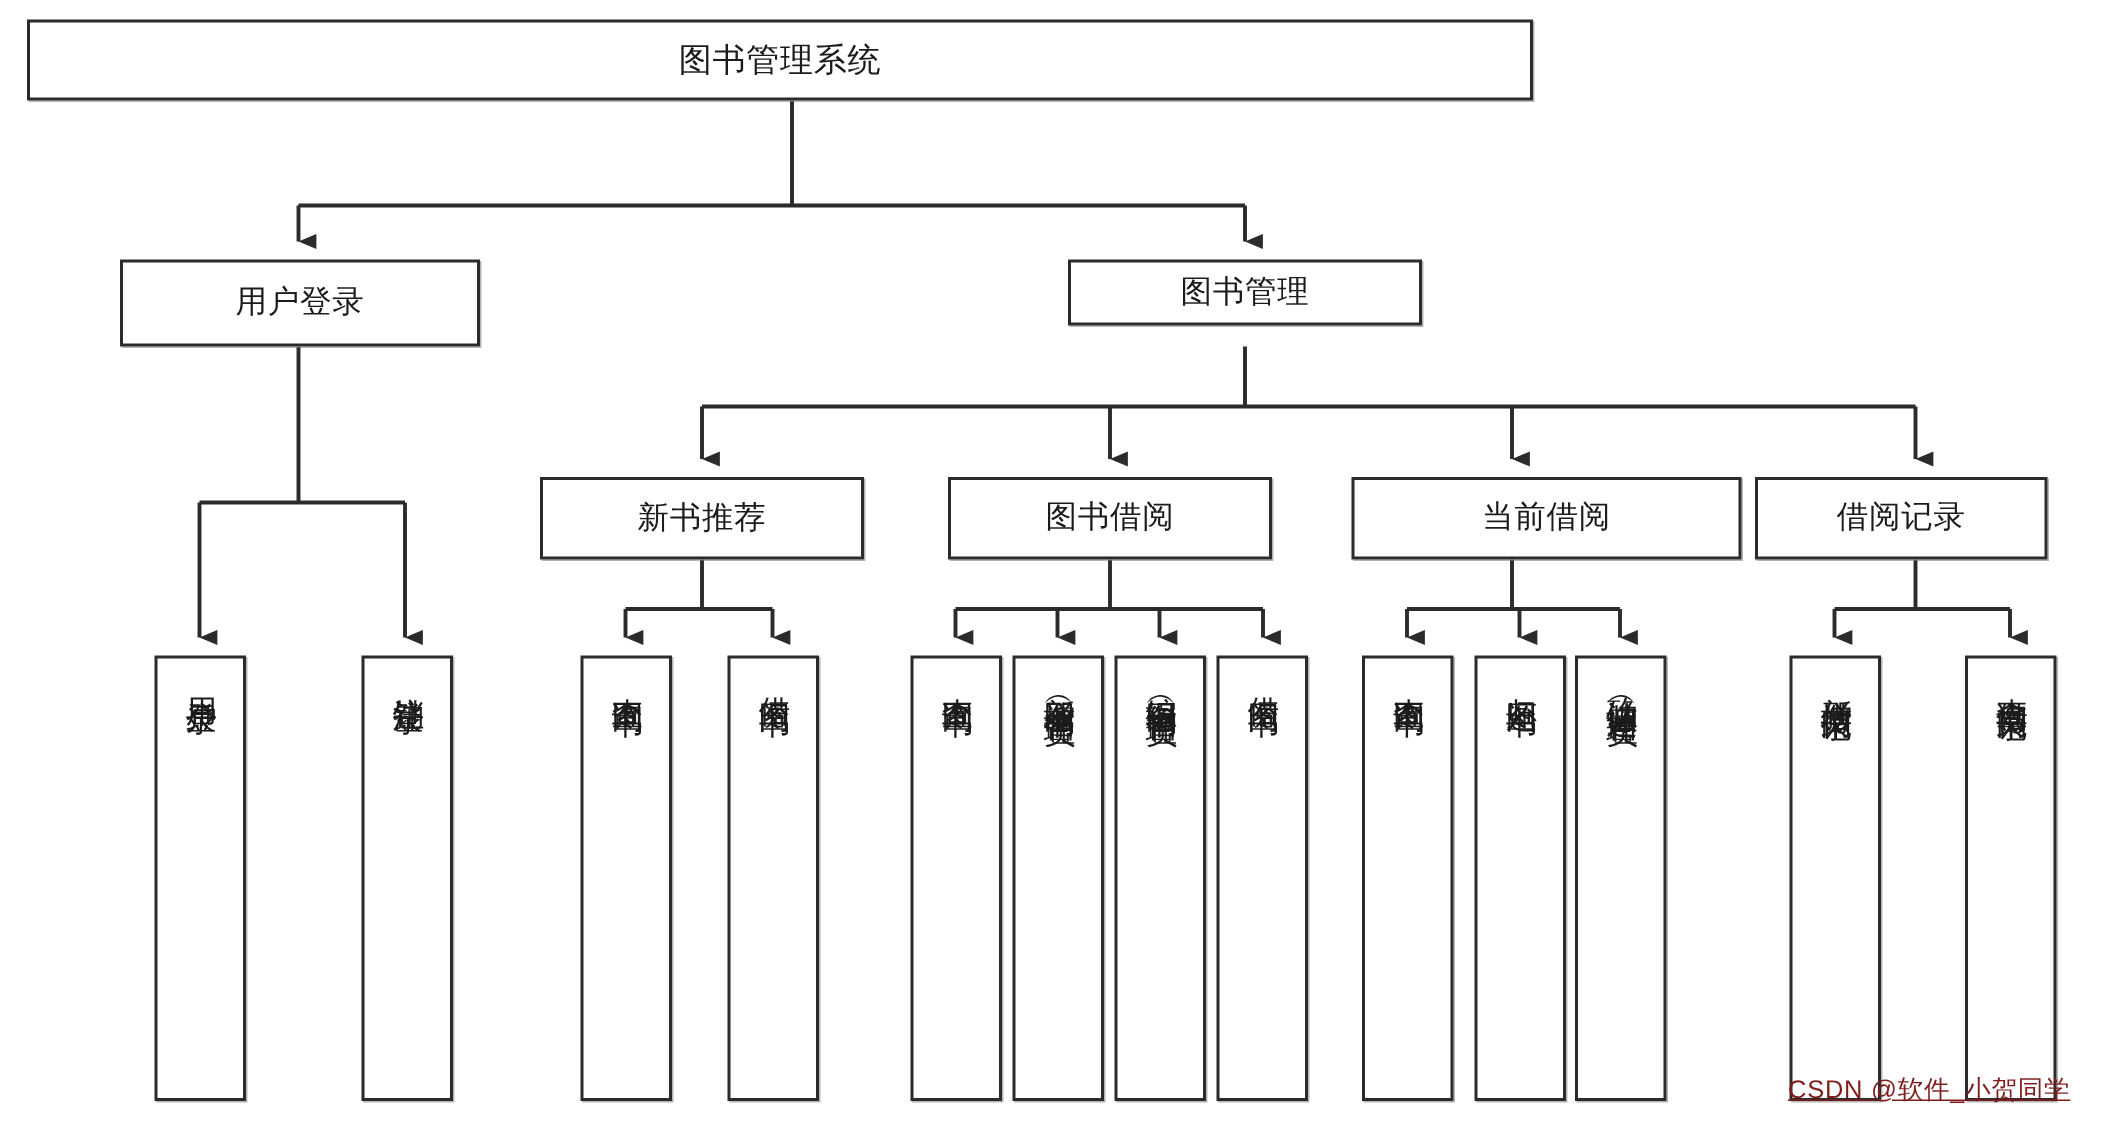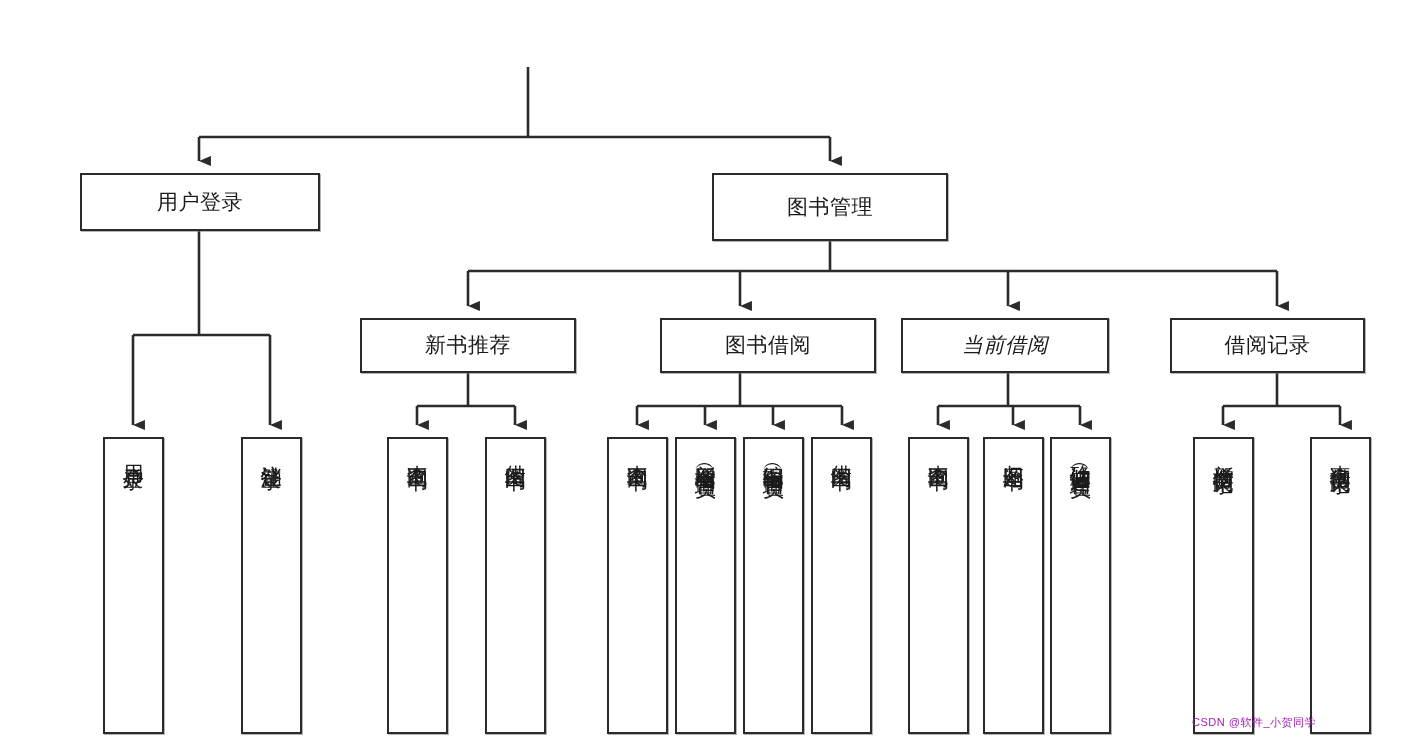--- a/index.html
+++ b/index.html
@@ -54,25 +54,26 @@
     writing-mode: vertical-rl;
     text-orientation: upright;
     font-size: 21px;
     line-height: 1.32;
     letter-spacing: 2px;
     white-space: normal;
     max-height: 284px;
   }
   .watermark {
     position: absolute;
-    font-size: 11px;
-    color: #a21caf;
+    font-size: 17px;
+    color: #7f1d1d;
     letter-spacing: 0.5px;
     white-space: nowrap;
     user-select: none;
+    text-decoration: underline;
   }
 </style>
 </head>
 <body>
 
 <div id="canvas">
 
   <svg class="edges" viewBox="0 0 1405 747" xmlns="http://www.w3.org/2000/svg">
     <defs>
       <marker id="arrow" viewBox="0 0 12 14" refX="5.5" refY="13" markerWidth="11" markerHeight="13" orient="auto-start-reverse" markerUnits="userSpaceOnUse">
@@ -121,35 +122,38 @@
       <path d="M 1013 406 L 1013 425" marker-end="url(#arrow)"></path>
       <path d="M 1080 406 L 1080 425" marker-end="url(#arrow)"></path>
 
       <path d="M 1277 373 L 1277 406"></path>
       <path d="M 1223 406 L 1340 406"></path>
       <path d="M 1223 406 L 1223 425" marker-end="url(#arrow)"></path>
       <path d="M 1340 406 L 1340 425" marker-end="url(#arrow)"></path>
     </g>
   </svg>
 
+  <div class="node root" style="left:18px; top:13px; width:1004px; height:54px;">
+    <span class="label">图书管理系统</span>
+  </div>
 
   <div class="node" style="left:80px; top:173px; width:240px; height:58px;">
     <span class="label">用户登录</span>
   </div>
-  <div class="node" style="left:712px; top:173px; width:236px; height:68px;">
+  <div class="node" style="left:712px; top:173px; width:236px; height:44px;">
     <span class="label">图书管理</span>
   </div>
 
   <div class="node" style="left:360px; top:318px; width:216px; height:55px;font-family:Liberation Serif, serif;">
     <span class="label">新书推荐</span>
   </div>
-  <div class="node" style="left:660px; top:318px; width:216px; height:55px;">
+  <div class="node" style="left:632px; top:318px; width:216px; height:55px;">
     <span class="label">图书借阅</span>
   </div>
-  <div class="node" style="left:901px; top:318px; width:208px; height:55px;font-style:italic;">
+  <div class="node" style="left:901px; top:318px; width:260px; height:55px;">
     <span class="label">当前借阅</span>
   </div>
   <div class="node" style="left:1170px; top:318px; width:195px; height:55px;">
     <span class="label">借阅记录</span>
   </div>
 
   <div class="node leaf" style="left:103px; top:437px; width:61px; height:297px;">
     <span class="label">用户登录</span>
   </div>
   <div class="node leaf" style="left:241px; top:437px; width:61px; height:297px;">

